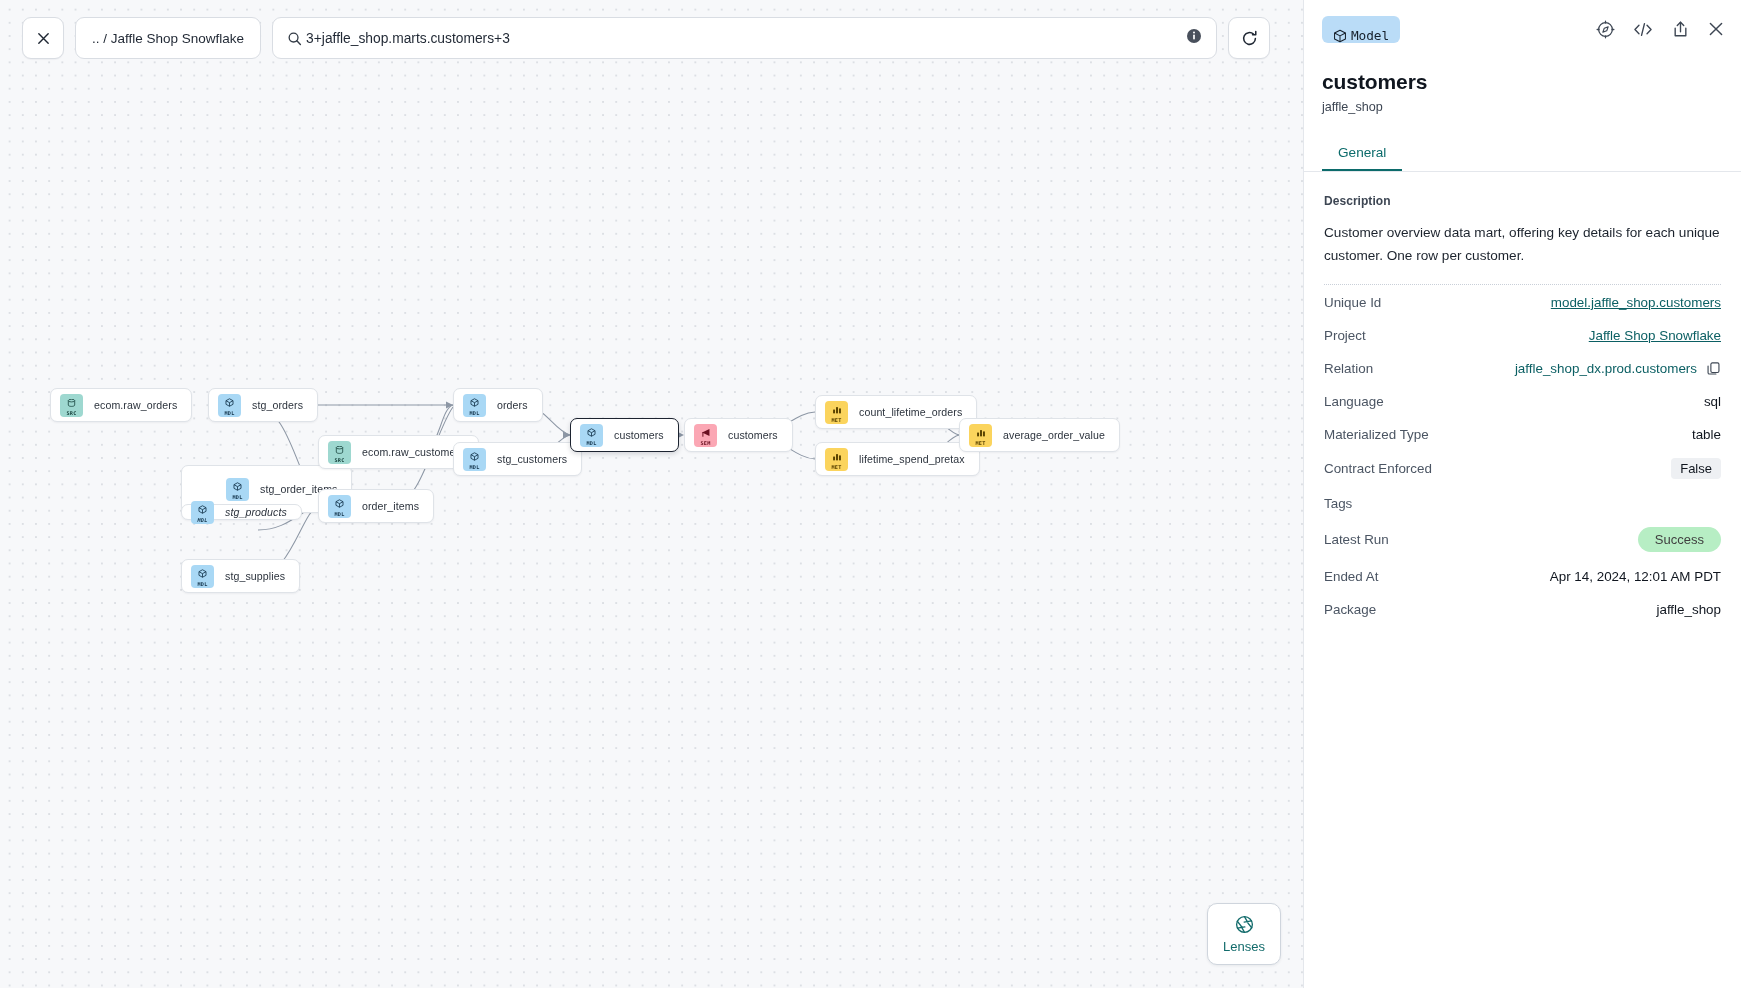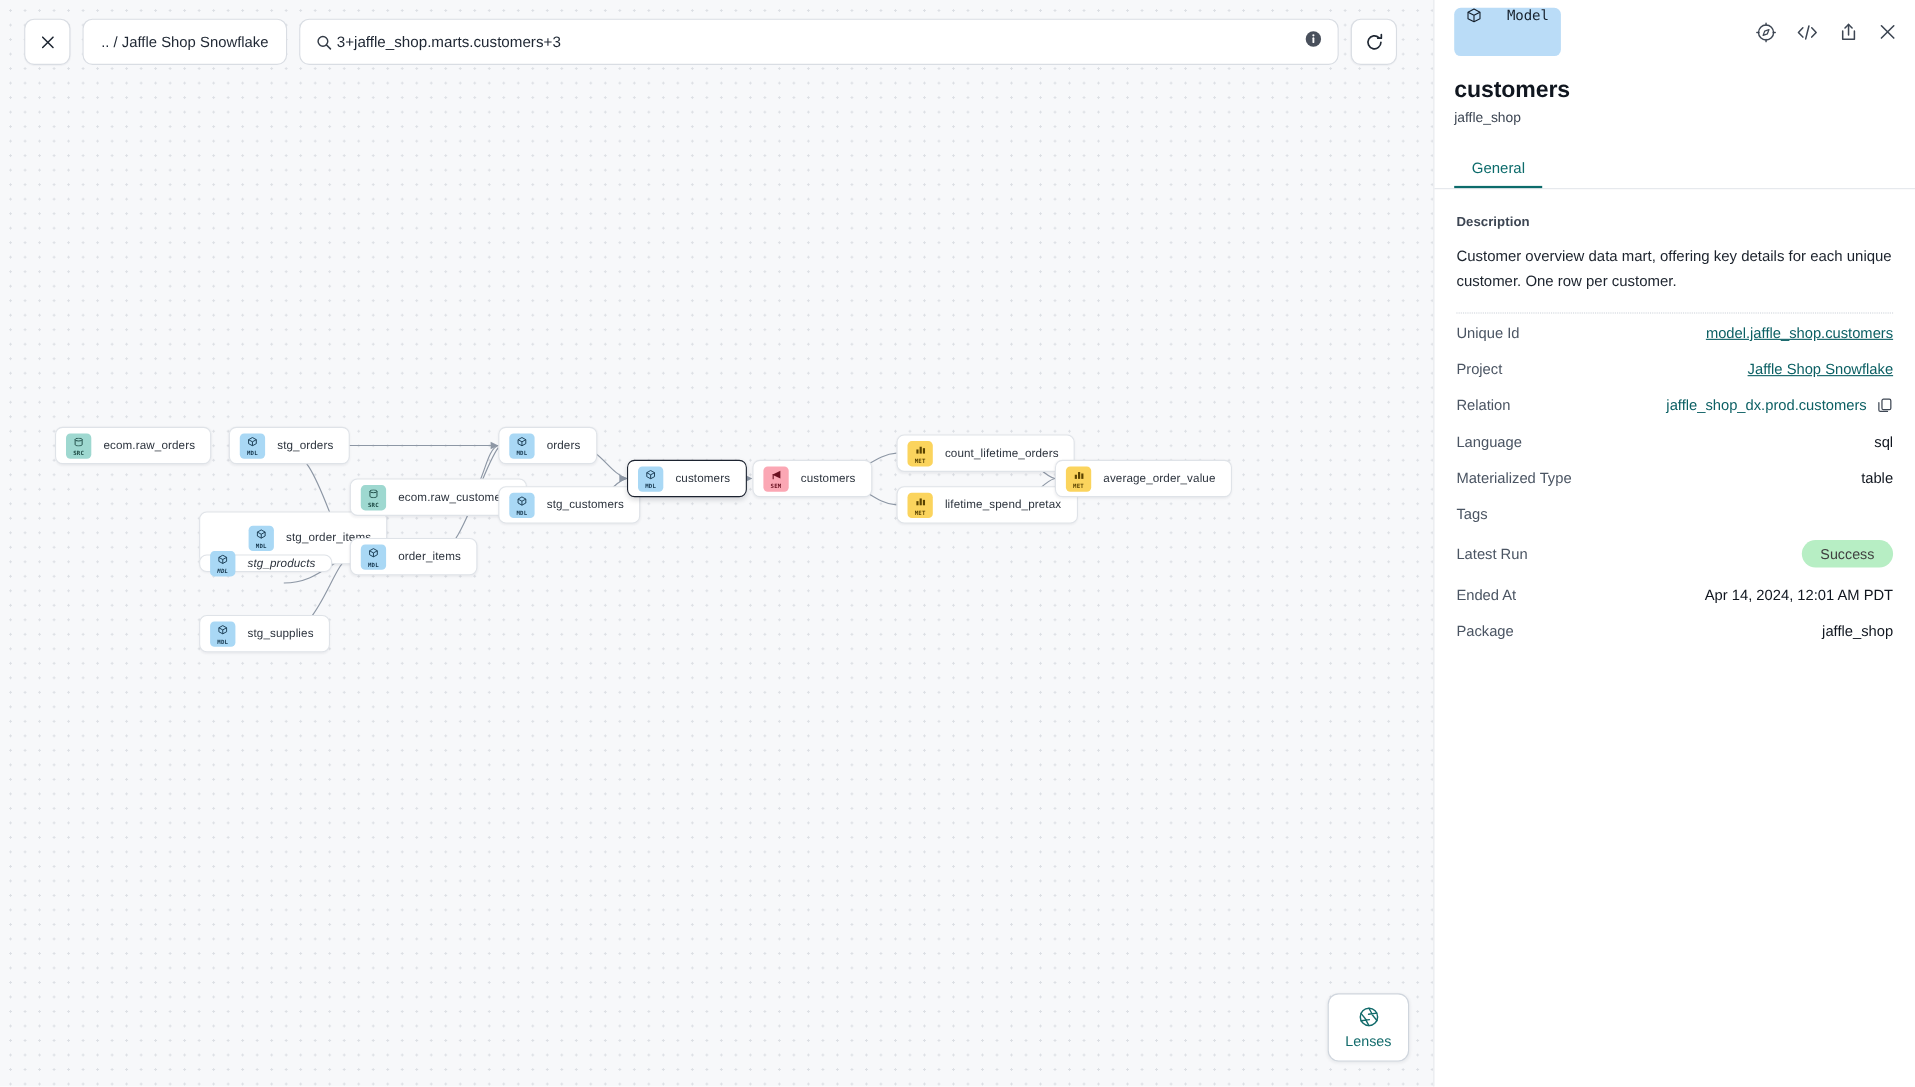--- a/index.html
+++ b/index.html
@@ -151,23 +151,23 @@
   }
   .panel-top {
     height: 58px; flex: 0 0 auto;
     display: flex; align-items: center;
     padding: 0 16px 0 18px;
     gap: 10px;
   }
   .badge-model {
     background: #badcf7;
     border-radius: 6px;
-    height: 44px;
+    height: 27px;
     padding: 0 11px;
-    display: flex; align-items: flex-start; gap: 23px;
+    display: flex; align-items: flex-end; gap: 4px;
     cursor: pointer;
   }
   .badge-model .bm-text {
     font-size: 12.8px; color: #16202c;
     font-family: "DejaVu Sans Mono", monospace;
     letter-spacing: -.1px;
   }
   .panel-top-actions {
     margin-left: auto;
     display: flex; align-items: center; gap: 17px;
@@ -554,20 +554,26 @@
           </div>
           <div class="kv">
             <div class="k">Language</div>
             <div class="v">sql</div>
           </div>
           <div class="kv">
             <div class="k">Materialized Type</div>
             <div class="v">table</div>
           </div>
           <div class="kv">
+            <div class="k">Contract Enforced</div>
+            <div class="v">
+              <span class="pill-false">False</span>
+            </div>
+          </div>
+          <div class="kv">
             <div class="k">Tags</div>
             <div class="v"></div>
           </div>
           <div class="kv">
             <div class="k">Latest Run</div>
             <div class="v">
               <span class="pill-success">Success</span>
             </div>
           </div>
           <div class="kv">

